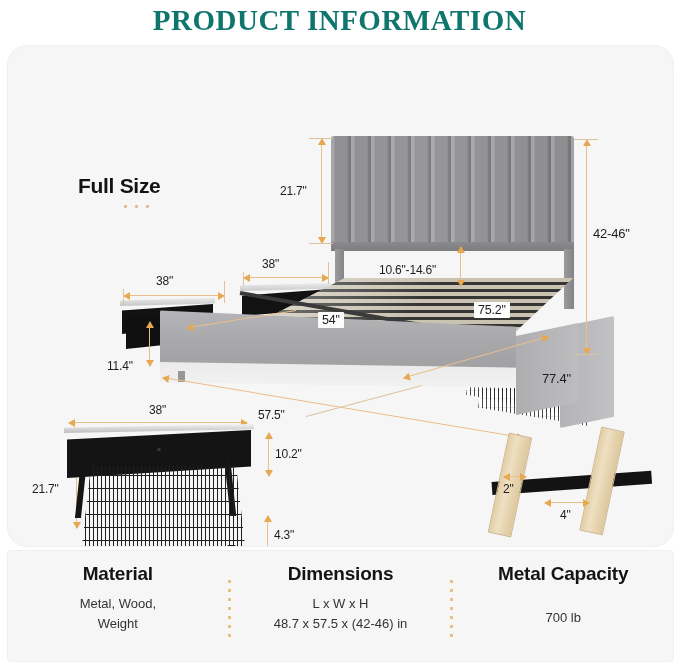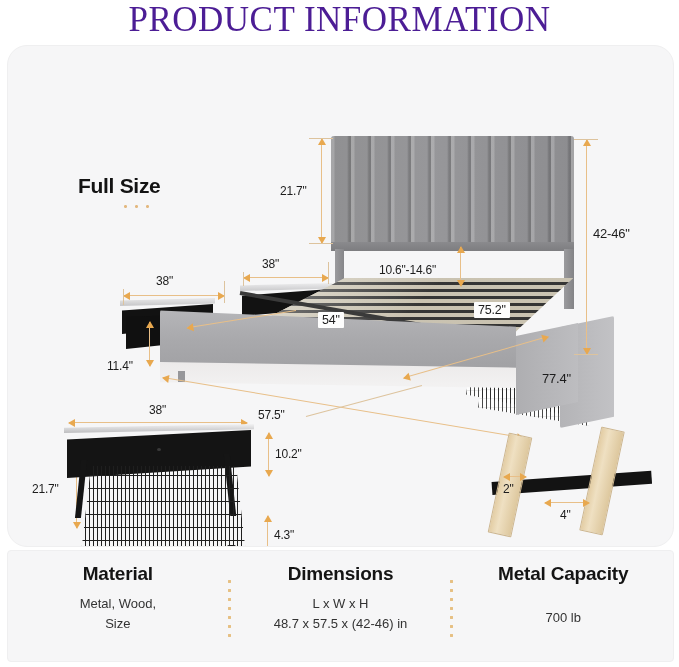--- a/index.html
+++ b/index.html
@@ -10,24 +10,24 @@
     overflow:hidden;
     position:relative;
   }
   .page{position:relative;width:679px;height:667px;}
 
   
   .title{
     position:absolute;left:0;top:0;width:679px;height:40px;
     display:flex;align-items:center;justify-content:center;
     font-family:"Liberation Serif", serif;
-    font-weight:normal;
-    font-size:35px;
+    font-weight:bold;
+    font-size:29px;
     letter-spacing:0.5px;
-    color:#4c1d95;
+    color:#0f766e;
   }
 
   
   .card{
     position:absolute;left:7px;top:45px;width:665px;height:500px;
     background:#f6f6f7;
     border:1px solid #efeff0;
     border-radius:20px;
     overflow:hidden;
   }
@@ -451,21 +451,21 @@
       <div class="dim" style="left:82px;top:82px;">4"</div>
     </div>
 
   </div>
 
   <div class="spec-card">
 
     <div class="spec-col">
       <div class="spec-title">Material</div>
       <div class="spec-val">Metal, Wood,</div>
-      <div class="spec-val">Size</div>
+      <div class="spec-val">Weight</div>
     </div>
 
     <div class="spec-sep"></div>
 
     <div class="spec-col">
       <div class="spec-title">Dimensions</div>
       <div class="spec-val">L x W x H</div>
       <div class="spec-val">48.7 x 57.5 x (42-46) in</div>
     </div>
 

